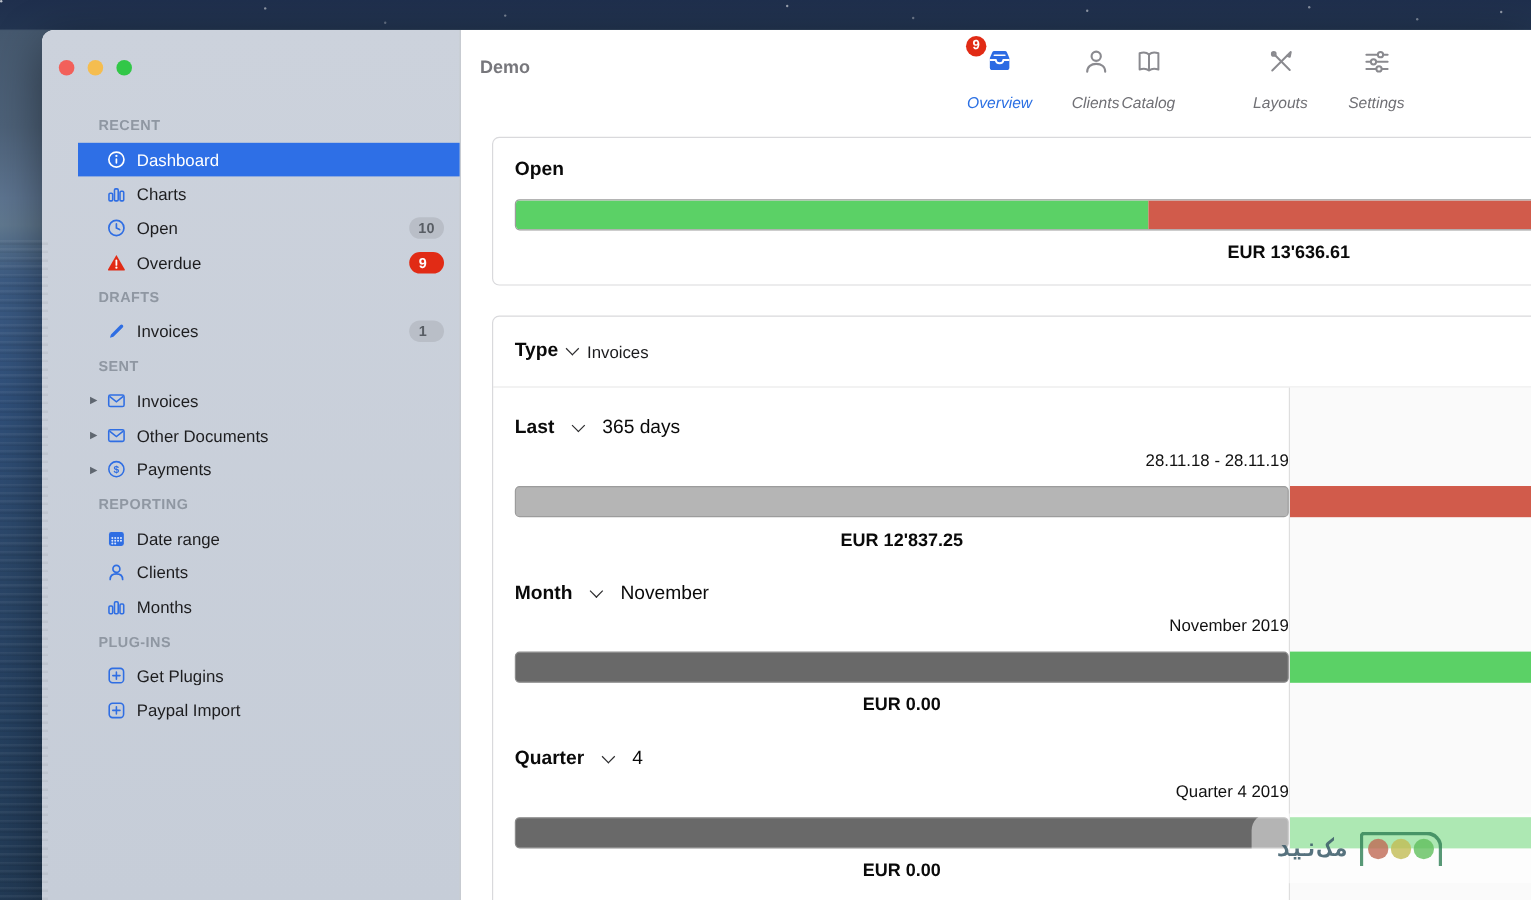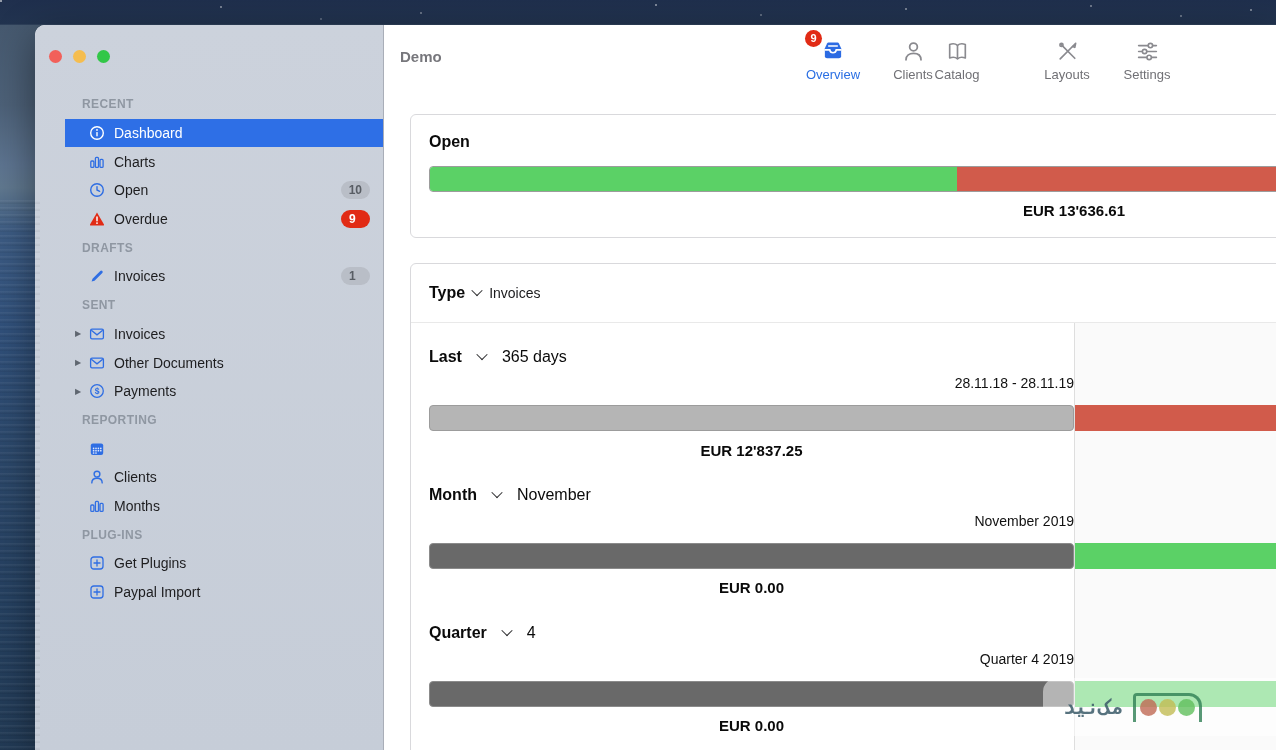--- a/index.html
+++ b/index.html
@@ -39,21 +39,21 @@
   .srow.selected .sicon{color:#fff;}
   .slabel{flex:1;white-space:nowrap;overflow:hidden;}
   .pill{margin-right:13px;min-width:13px;text-align:left;background:#b9bec7;color:#585d64;
     font-size:12px;font-weight:bold;padding:2px 8px;border-radius:10px;}
   .pill.red{background:#e12b15;color:#fff;}
   
   .main{position:absolute;left:349px;top:0;right:0;bottom:0;background:#fff;}
   .doc-title{position:absolute;left:16px;top:23px;font-size:15px;font-weight:bold;color:#77777c;}
   .tab{position:absolute;top:11px;width:80px;height:50px;text-align:center;cursor:pointer;}
   .tab .ticon{height:28px;display:flex;align-items:flex-end;justify-content:center;color:#8a8a8f;position:relative;}
-  .tab .tlabel{margin-top:3px;font-size:13px;color:#707075;}
+  .tab .tlabel{margin-top:14px;font-size:13px;color:#707075;font-style:italic;}
   .tab.selected .tlabel{color:#2a6fe3;}
   .tab.selected .ticon{color:#2c6be3;}
   .tbadge{position:absolute;left:12px;top:-6px;width:17px;height:17px;border-radius:50%;
     background:#e12b15;color:#fff;font-size:11px;font-weight:bold;line-height:17px;text-align:center;}
   
   .card{position:absolute;left:375px;width:1320px;background:#fff;border:1px solid #d9d9dc;border-radius:6px;}
   .card.open-card{top:89px;height:122px;}
   .card.stats-card{top:238px;height:620px;}
   .card-title{position:absolute;left:18px;top:18px;font-size:16px;font-weight:bold;color:#0a0a0a;}
   .hbar{position:absolute;border:1px solid #9c9c9c;border-radius:4px;overflow:hidden;display:flex;height:24px;}
@@ -221,20 +221,21 @@
                   <circle cx="11.8" cy="7.3" r=".85"></circle>
                   <circle cx="4.6" cy="9.7" r=".85"></circle>
                   <circle cx="7" cy="9.7" r=".85"></circle>
                   <circle cx="9.4" cy="9.7" r=".85"></circle>
                   <circle cx="11.8" cy="9.7" r=".85"></circle>
                   <circle cx="4.6" cy="12" r=".85"></circle>
                   <circle cx="7" cy="12" r=".85"></circle>
                 </g>
               </svg>
           </span>
+          <span class="slabel">Date range</span>
         </div>
 
         <div class="srow">
           <span class="disc"></span>
           <span class="sicon">
             <svg width="16" height="16" viewBox="0 0 16 16" fill="none" stroke="currentColor" stroke-width="1.4">
                 <circle cx="8" cy="5.1" r="2.9"></circle>
                 <path d="M2.8 13.9 C2.8 10.6 5.2 9.2 8 9.2 C10.8 9.2 13.2 10.6 13.2 13.9" stroke-linecap="round"></path>
               </svg>
           </span>

